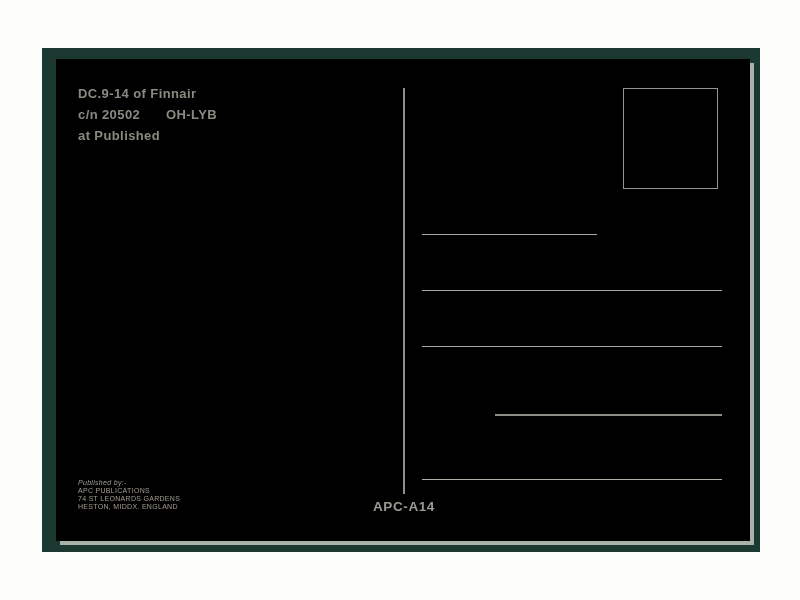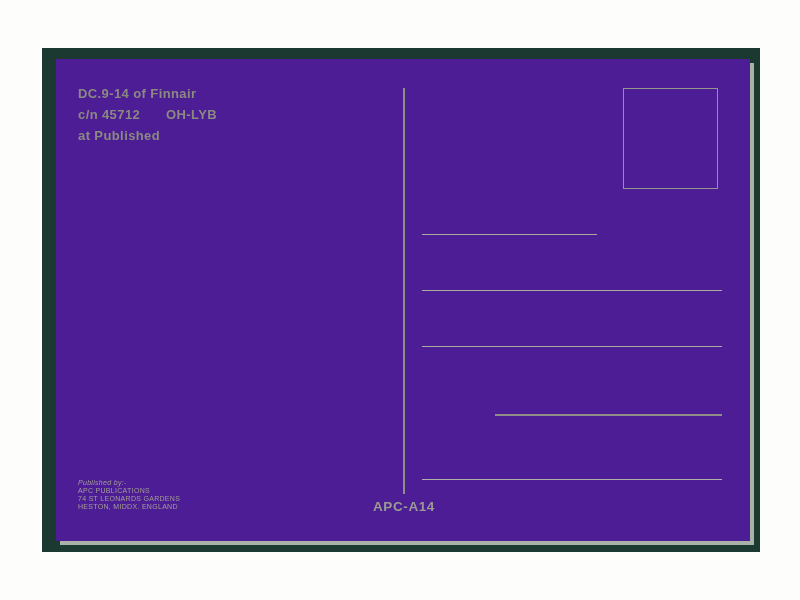--- a/index.html
+++ b/index.html
@@ -16,21 +16,21 @@
     position: absolute;
     left: 42px; top: 48px;
     width: 718px; height: 504px;
     background: #1b3831;
   }
 
   .postcard {
     position: absolute;
     left: 14px; top: 11px;
     width: 694px; height: 482px;
-    background: #4c1d95;
+    background: #000000;
     box-shadow: 4px 4px 0 0 #aab1a9;
   }
 
   
   .caption {
     position: absolute;
     left: 22px; top: 24px;
     color: #8b8a80;
     font-size: 13px;
     font-weight: bold;
@@ -90,21 +90,21 @@
 </style>
 </head>
 <body>
 
 <div class="scan-area">
   <div class="green-mat">
     <div class="postcard">
 
       <div class="caption">
         <div>DC.9-14 of Finnair</div>
-        <div><span class="cn">c/n 45712</span><span>OH-LYB</span></div>
+        <div><span class="cn">c/n 20502</span><span>OH-LYB</span></div>
         <div>at Published</div>
       </div>
 
       <div class="divider-line"></div>
 
       <div class="stamp-box"></div>
 
       <div class="addr-line addr-line-1"></div>
       <div class="addr-line addr-line-2"></div>
       <div class="addr-line addr-line-3"></div>

